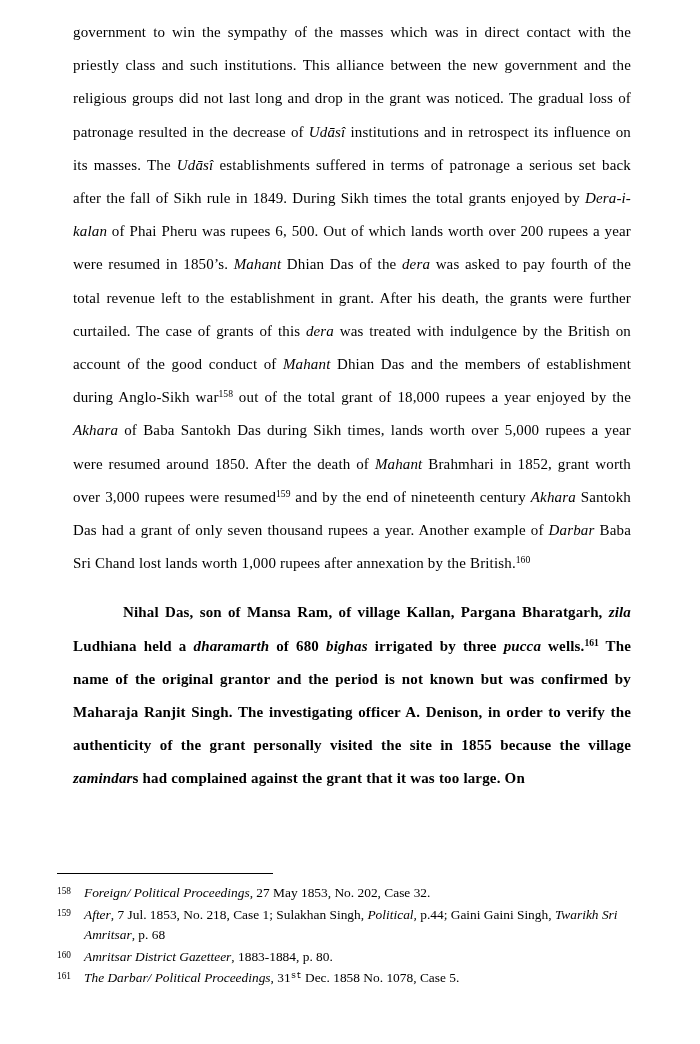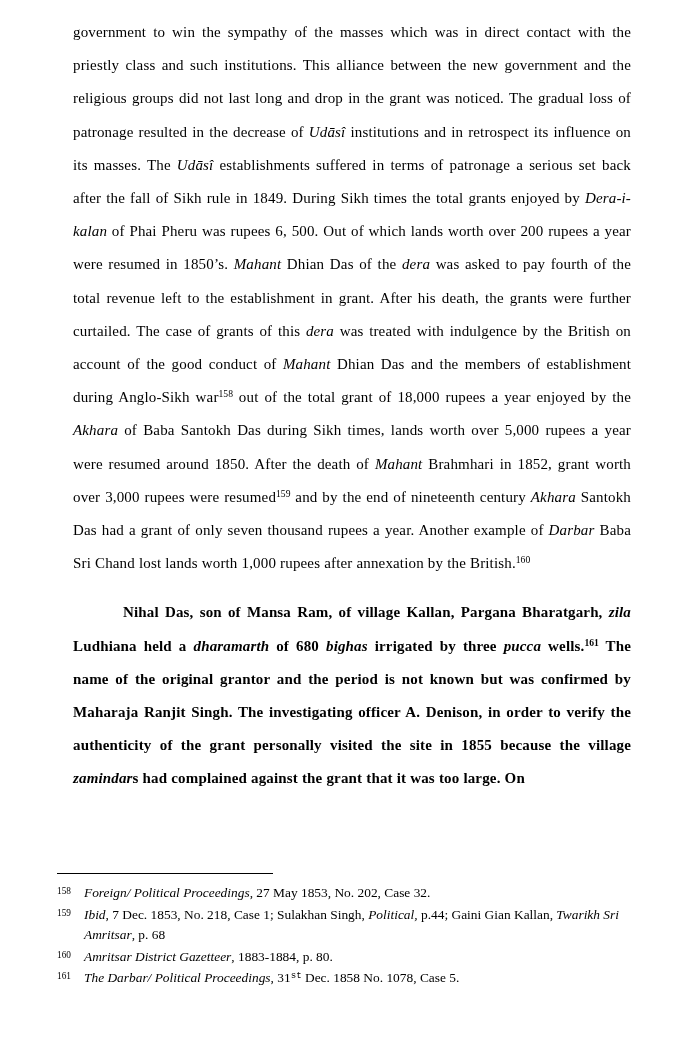--- a/index.html
+++ b/index.html
@@ -118,21 +118,21 @@
 
   <div class="footnotes">
     <hr class="fn-rule">
     <div id="footnotes-container">
         <div class="fn-item">
           <span class="fn-num">158</span>
           <span class="fn-text"><i class="it">Foreign/ Political Proceedings</i><span>, 27 May 1853, No. 202, Case 32.</span></span>
         </div>
         <div class="fn-item">
           <span class="fn-num">159</span>
-          <span class="fn-text"><i class="it">Ibid</i><span>, 7 Dec. 1853, No. 218, Case 1; Sulakhan Singh, </span><i class="it">Political,</i><span> p.44; Gaini Gian Kallan, </span><i class="it">Twarikh Sri Amritsar</i><span>, p. 68</span></span>
+          <span class="fn-text"><i class="it">After</i><span>, 7 Jul. 1853, No. 218, Case 1; Sulakhan Singh, </span><i class="it">Political,</i><span> p.44; Gaini Gaini Singh, </span><i class="it">Twarikh Sri Amritsar</i><span>, p. 68</span></span>
         </div>
         <div class="fn-item">
           <span class="fn-num">160</span>
           <span class="fn-text"><i class="it">Amritsar District Gazetteer</i><span>, 1883-1884, p. 80.</span></span>
         </div>
         <div class="fn-item">
           <span class="fn-num">161</span>
           <span class="fn-text"><i class="it">The Darbar/ Political Proceedings</i><span>, 31</span><sup class="ord">st</sup><span> Dec. 1858 No. 1078, Case 5.</span></span>
         </div>
       </div>

